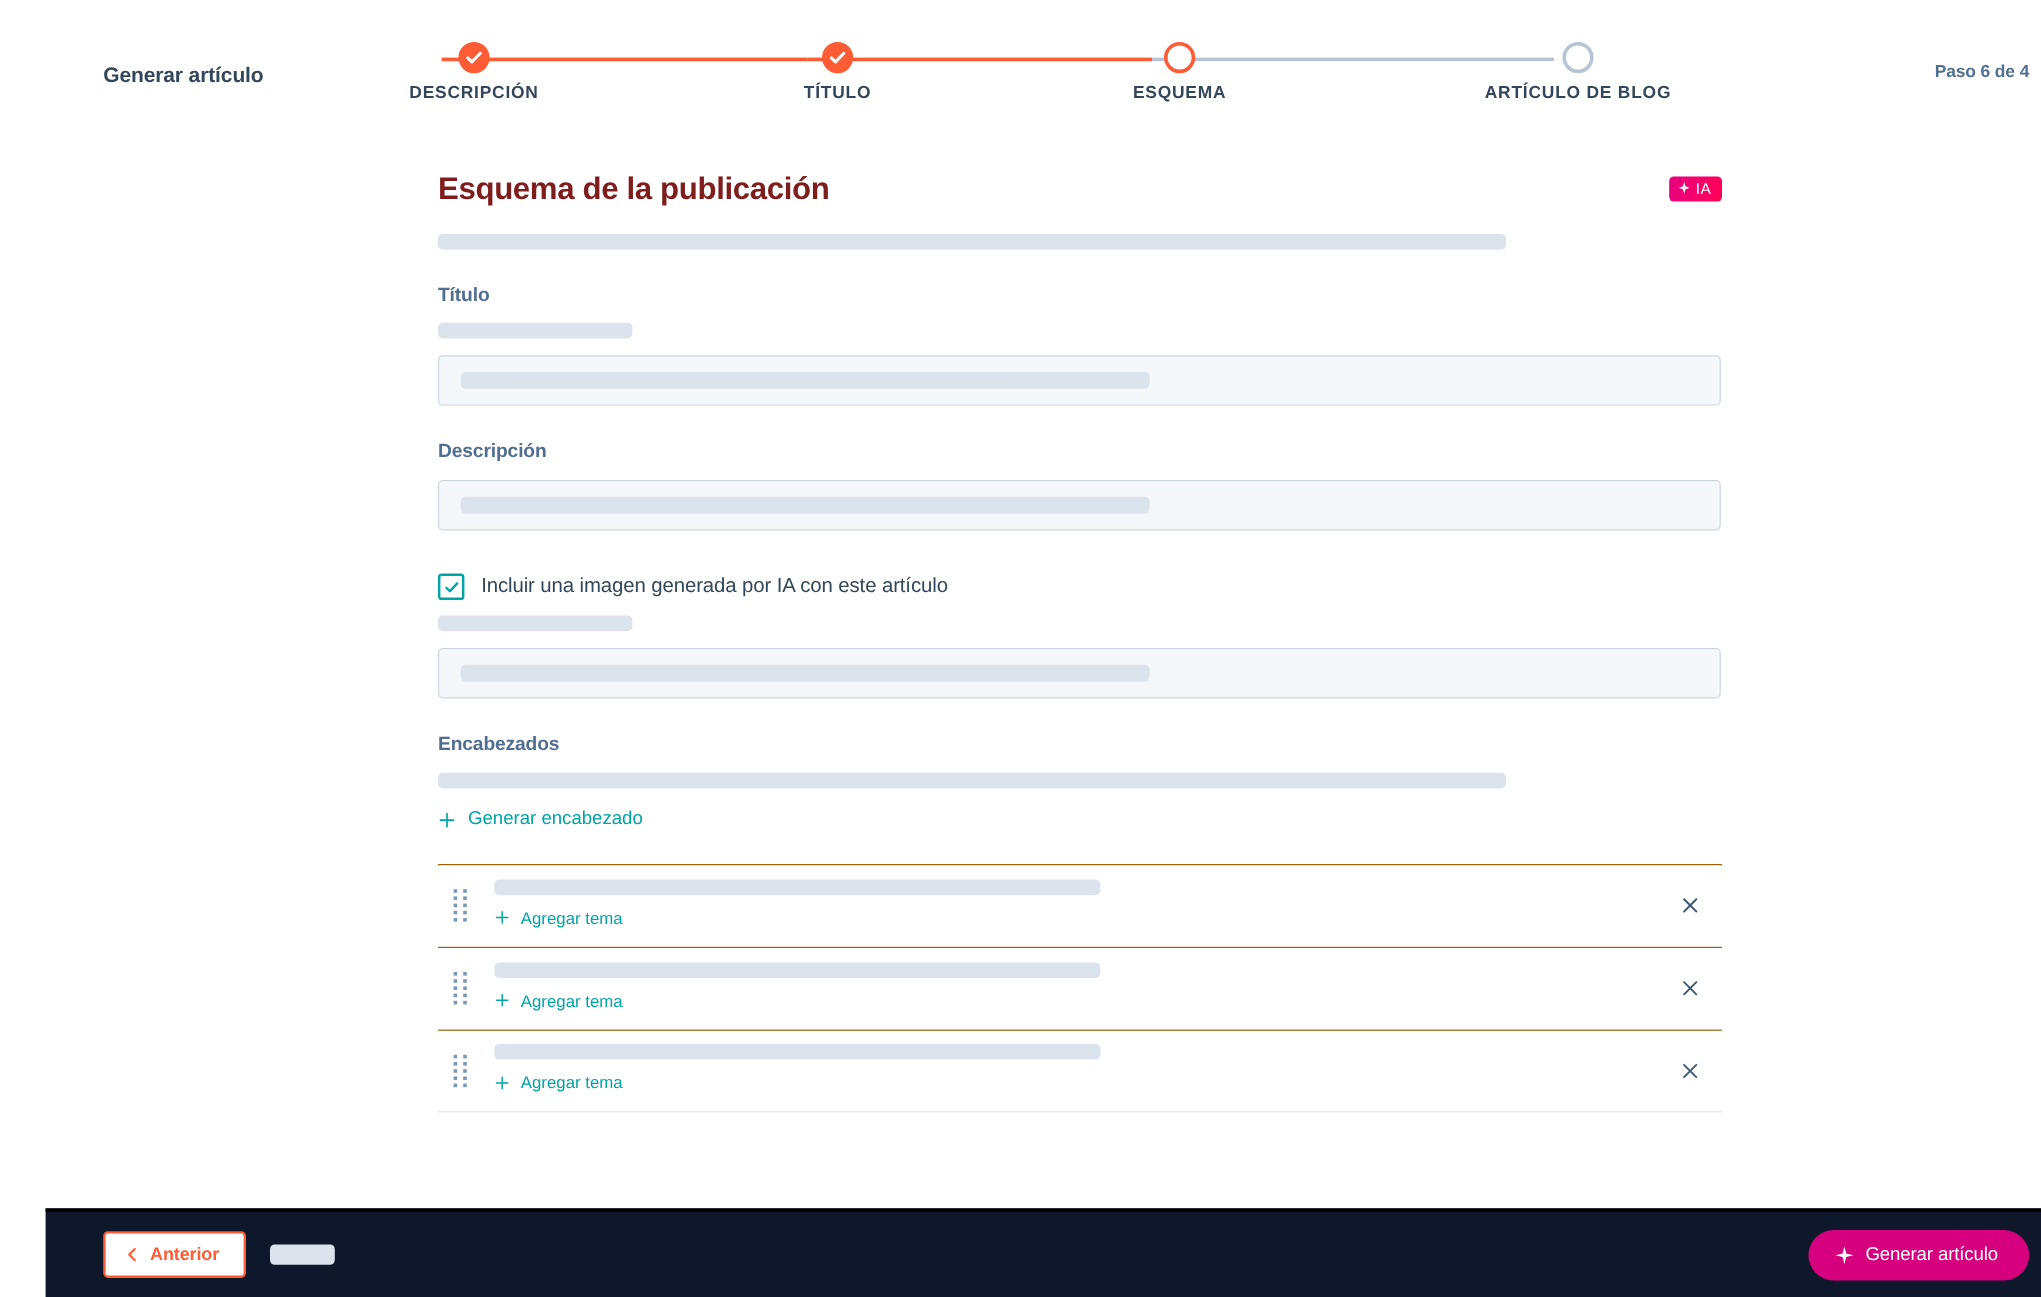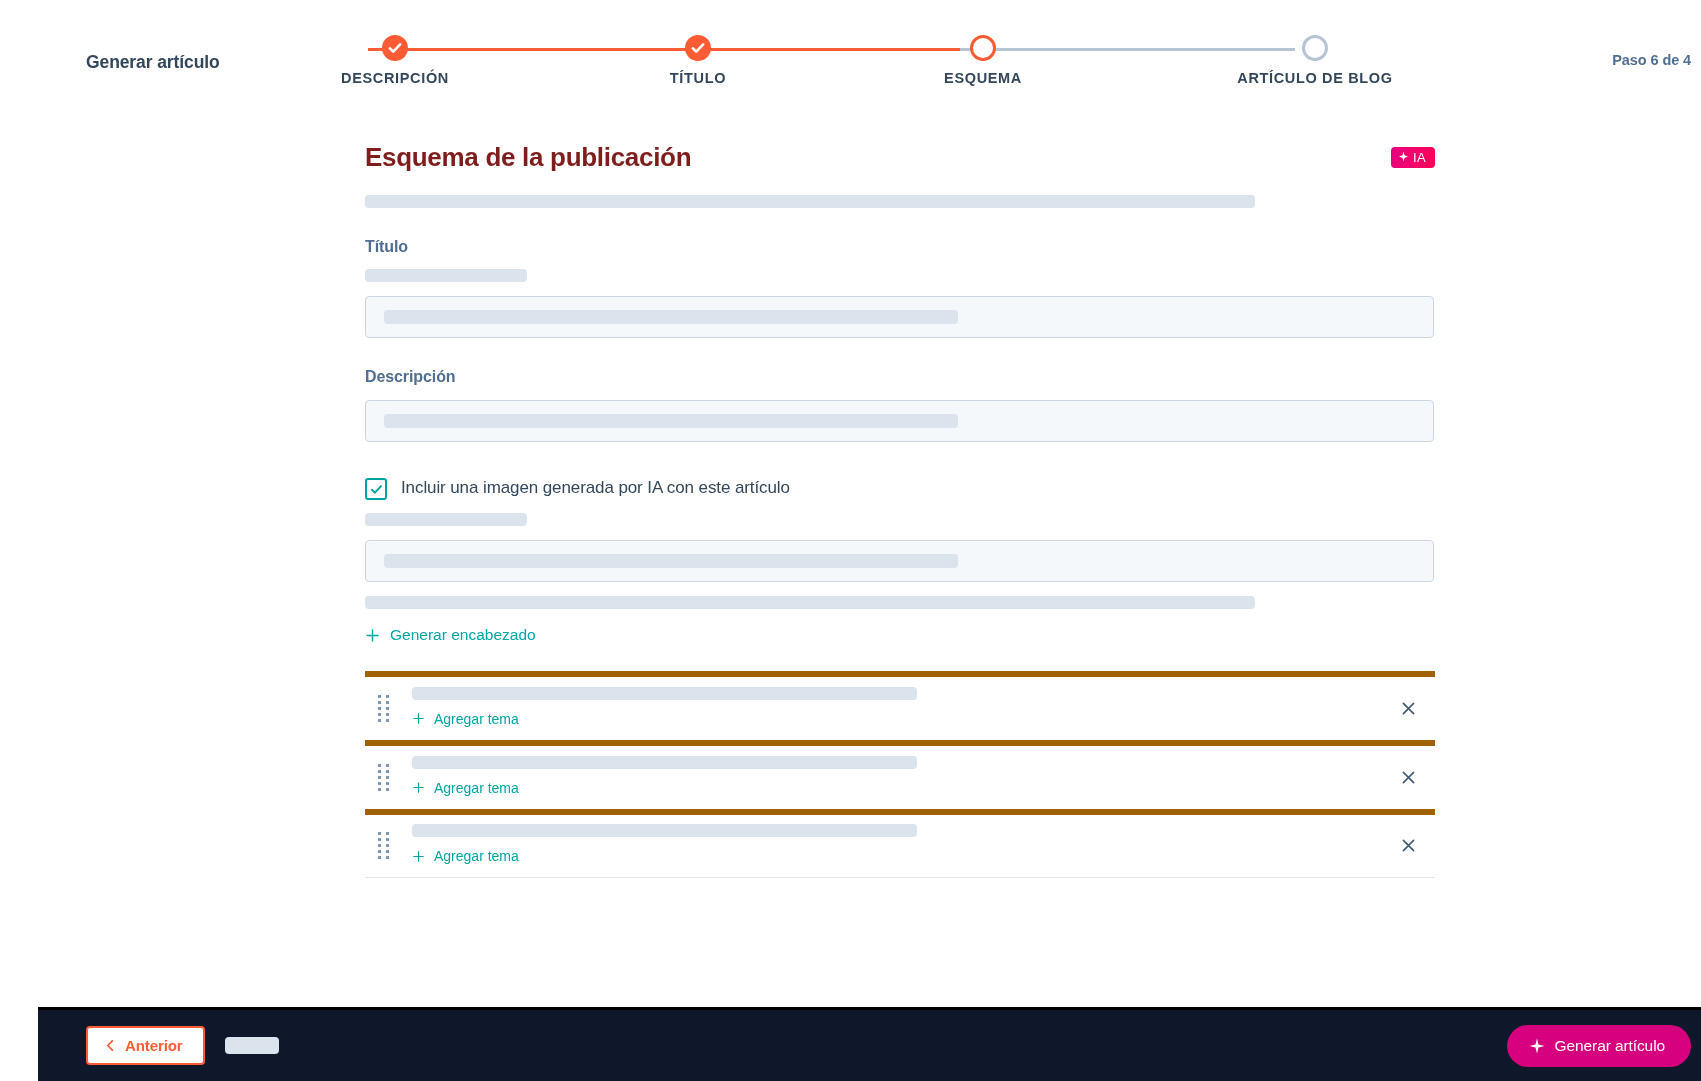--- a/index.html
+++ b/index.html
@@ -226,21 +226,21 @@
   .tlink.small { font-size: 14px; gap: 9px; }
   .tlink svg { display: block; }
 
   .add-heading-wrap { margin-top: 17px; }
 
   
   .rows { margin-top: 24px; }
 
   .hrow {
     position: relative;
-    border-top: 6px solid #a16207;
+    border-top: 1px solid #a16207;
     height: 69px;
     display: flex;
     align-items: center;
   }
   .hrow:last-child { border-bottom: 1px solid #dfe5ec; }
 
   .drag {
     width: 12px;
     flex: none;
     margin-left: 13px;
@@ -419,20 +419,21 @@
           </span>
         </span>
         <span class="cbx-label">Incluir una imagen generada por IA con este artículo</span>
       </div>
 
       <div class="skel skel-small"></div>
       <div class="input-box">
         <div class="skel"></div>
       </div>
 
+      <div class="field-label">Encabezados</div>
       <div class="skel skel-wide2"></div>
 
       <div class="add-heading-wrap">
         <button class="tlink">
           <span>
             <svg width="15" height="15" viewBox="0 0 16 16">
               <path d="M8 2.2 V13.8 M2.2 8 H13.8" stroke="#00a4a4" stroke-width="1.5" stroke-linecap="round"></path>
             </svg>
           </span>
           <span>Generar encabezado</span>

